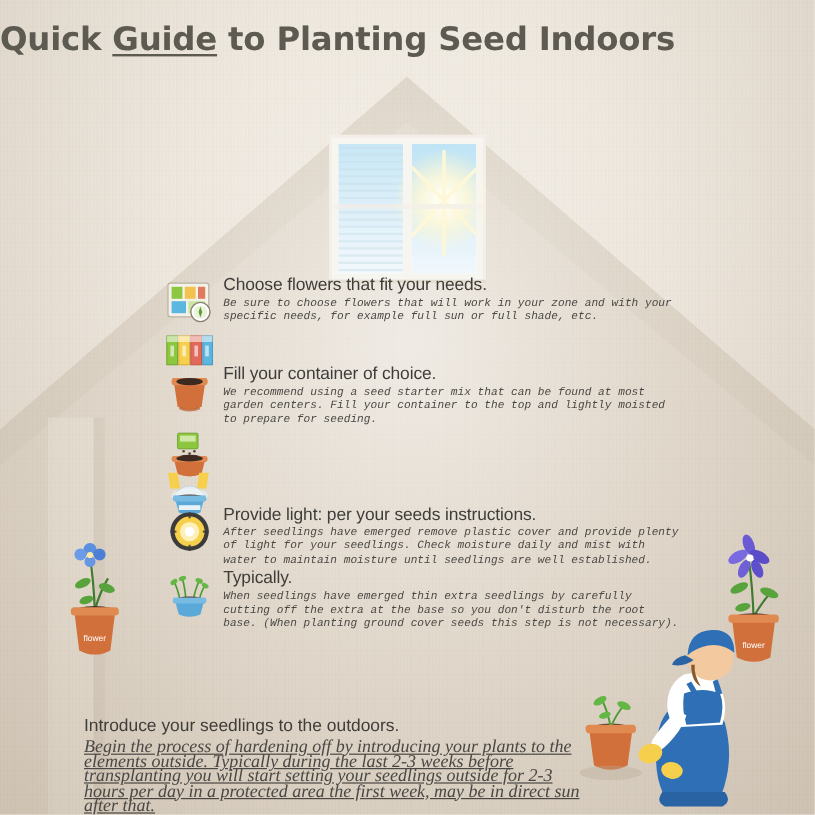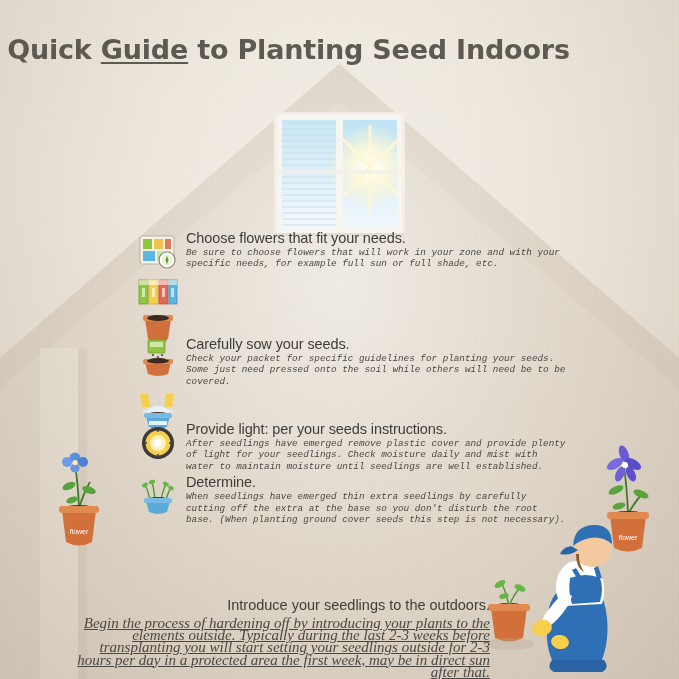--- a/index.html
+++ b/index.html
@@ -46,27 +46,25 @@
     top: 58px;
     width: 679px;
     height: 621px;
   }
   
   .title {
     position: absolute;
     top: 18px;
     left: 0;
     width: 577px;
-    text-align: center;
     font-family: "DejaVu Sans", sans-serif;
     font-weight: bold;
     font-size: 27px;
     color: #5d5a52;
     letter-spacing: -0.2px;
-    margin-top: 16px;
   }
   .title .underline {
     text-decoration: underline;
     text-underline-offset: 3px;
   }
   
   .window {
     position: absolute;
     left: 274px;
     top: 112px;
@@ -109,21 +107,21 @@
     color: #4a4844;
     line-height: 11.4px;
     margin-top: 0;
   }
   
   .footer {
     position: absolute;
     left: 70px;
     top: 596px;
     width: 420px;
-    text-align: right;
+    text-align: left;
   }
   .footer-head {
     font-family: "Liberation Sans", sans-serif;
     font-size: 14.5px;
     color: #3f3d39;
     line-height: 18px;
   }
   .footer-desc {
     font-family: "Liberation Serif", serif;
     font-style: italic;
@@ -277,38 +275,38 @@
     </div>
 
     <div class="step">
       <svg class="step-icon" viewBox="0 0 44 42">
         <ellipse cx="22" cy="13" rx="13" ry="4" fill="#4a3328"></ellipse>
         <path d="M9 13 L12 33 Q22 38 32 33 L35 13 Z" fill="#d2703c"></path>
         <rect x="7" y="9" width="30" height="6" rx="2" fill="#e08a52"></rect>
         <ellipse cx="22" cy="12" rx="11" ry="3" fill="#3c2a20"></ellipse>
         <path d="M14 33 Q22 37 30 33 L31 35 Q22 39 13 35 Z" fill="#b85c2e" opacity="0.7"></path>
       </svg>
+      <div class="step-body">
+        <div class="step-head">Fill your container of choice.</div>
+        <div class="step-desc">We recommend using a seed starter mix that can be found at most garden centers. Fill your container to the top and lightly moisted to prepare for seeding.</div>
+      </div>
     </div>
 
     <div class="step">
       <svg class="step-icon" viewBox="0 0 44 42">
         <rect x="12" y="2" width="17" height="13" rx="1" fill="#8dc63f" stroke="#6fa32f" stroke-width="0.8"></rect>
         <rect x="14" y="4" width="13" height="5" fill="#cfe8a6"></rect>
         <circle cx="17" cy="17" r="1.1" fill="#5a4632"></circle>
         <circle cx="22" cy="19" r="1.1" fill="#5a4632"></circle>
         <circle cx="26" cy="17" r="1.1" fill="#5a4632"></circle>
         <ellipse cx="22" cy="24" rx="13" ry="4" fill="#4a3328"></ellipse>
         <path d="M9 24 L12 36 Q22 40 32 36 L35 24 Z" fill="#d2703c"></path>
         <rect x="7" y="21" width="30" height="5" rx="2" fill="#e08a52"></rect>
         <ellipse cx="22" cy="23" rx="11" ry="2.6" fill="#3c2a20"></ellipse>
       </svg>
-      <div class="step-body">
-        <div class="step-head">Carefully sow your seeds.</div>
-        <div class="step-desc">Check your packet for specific guidelines for planting your seeds.  Some just need pressed onto the soil while others will need be to be covered.</div>
-      </div>
     </div>
 
     <div class="step">
       <svg class="step-icon" viewBox="0 0 44 42">
         <path d="M4 3 L12 3 L14 16 L6 16 Z" fill="#f6d04d"></path>
         <path d="M30 3 L38 3 L36 16 L28 16 Z" fill="#f6d04d"></path>
         <ellipse cx="22" cy="22" rx="15" ry="6" fill="#ffffff" opacity="0.55"></ellipse>
         <path d="M8 22 Q22 6 36 22 Z" fill="#eaf4fa" opacity="0.75" stroke="#b9d3e0" stroke-width="0.8"></path>
         <ellipse cx="22" cy="25" rx="13" ry="4" fill="#4a3328"></ellipse>
         <path d="M10 25 L13 36 Q22 40 31 36 L34 25 Z" fill="#5aa9d8"></path>
@@ -350,21 +348,21 @@
           <ellipse cx="9" cy="9" rx="3.2" ry="2" transform="rotate(-35 9 9)"></ellipse>
           <ellipse cx="16" cy="6" rx="3.2" ry="2" transform="rotate(-20 16 6)"></ellipse>
           <ellipse cx="30" cy="8" rx="3.2" ry="2" transform="rotate(25 30 8)"></ellipse>
           <ellipse cx="35" cy="12" rx="3" ry="1.9" transform="rotate(30 35 12)"></ellipse>
         </g>
         <ellipse cx="22" cy="25" rx="13" ry="4" fill="#4a3328"></ellipse>
         <path d="M10 25 L13 36 Q22 40 31 36 L34 25 Z" fill="#5aa9d8"></path>
         <rect x="8" y="22" width="28" height="5" rx="2" fill="#78bce4"></rect>
       </svg>
       <div class="step-body">
-        <div class="step-head">Determine.</div>
+        <div class="step-head">Typically.</div>
         <div class="step-desc">When seedlings have emerged thin extra seedlings by carefully cutting off the extra at the base so you don't disturb the root base. (When planting ground cover seeds this step is not necessary).</div>
       </div>
     </div>
 
   </div>
 
   <svg class="pot-left" viewBox="0 0 74 140">
     <g stroke="#3f7a2e" stroke-width="1.8" fill="none">
       <path d="M37 96 Q36 72 33 52"></path>
       <path d="M37 96 Q42 80 48 70"></path>

